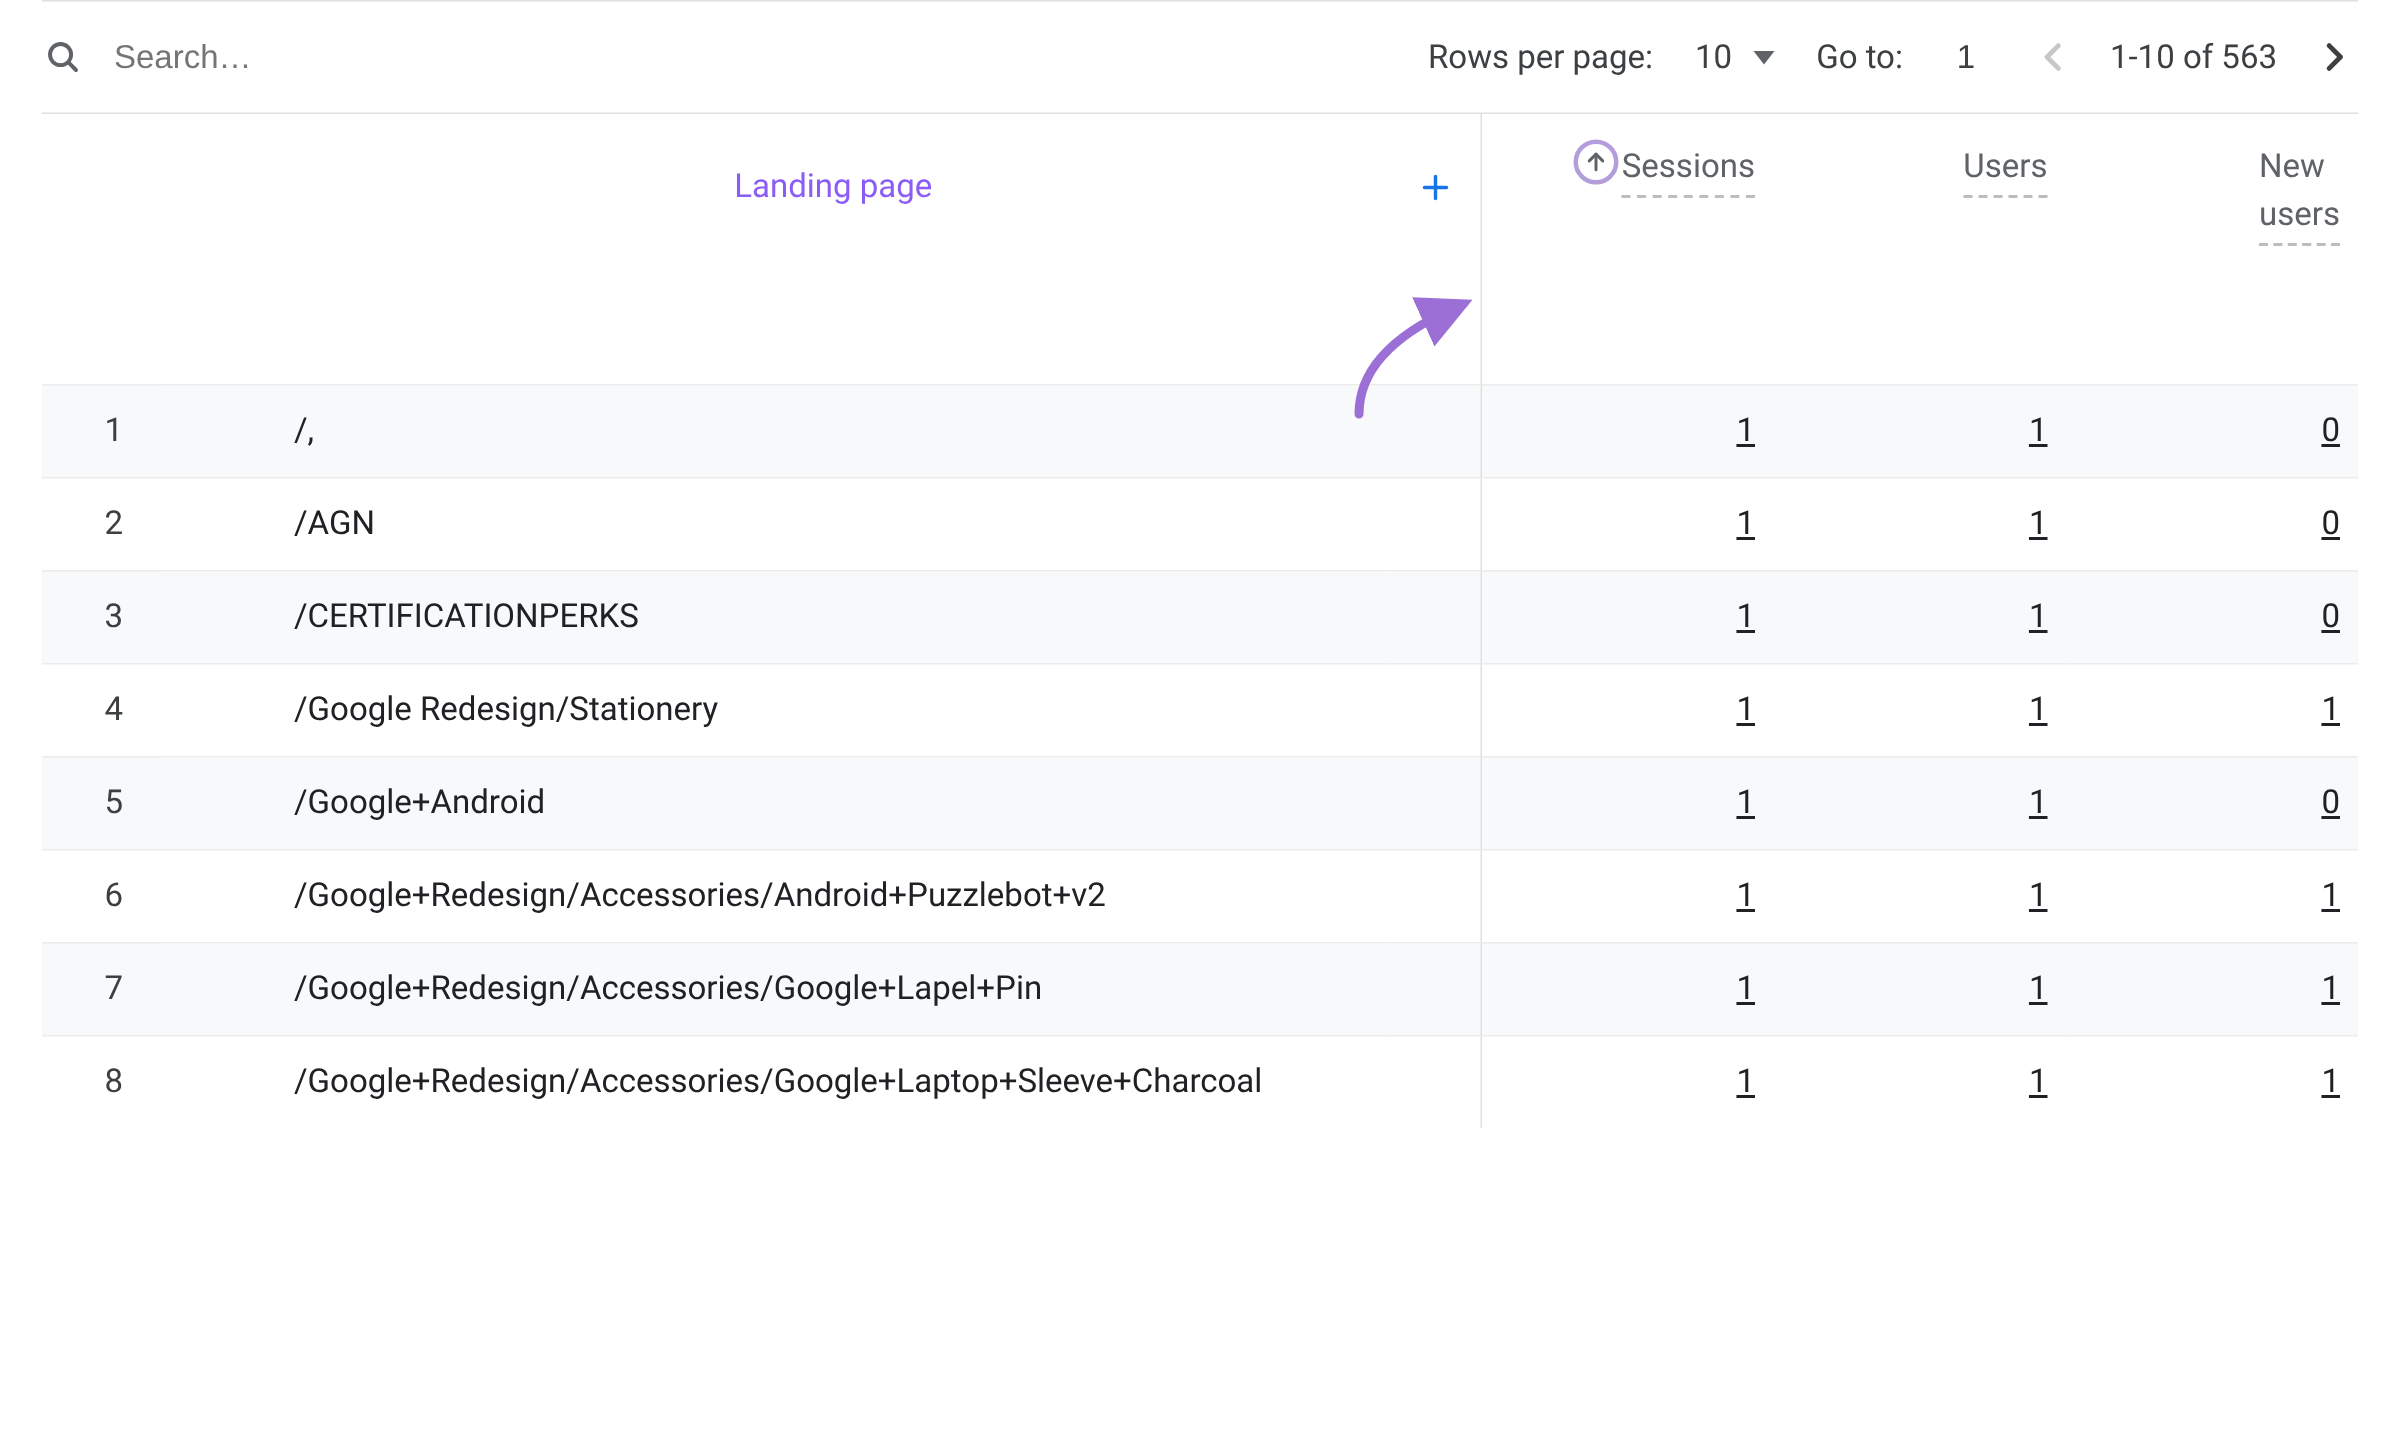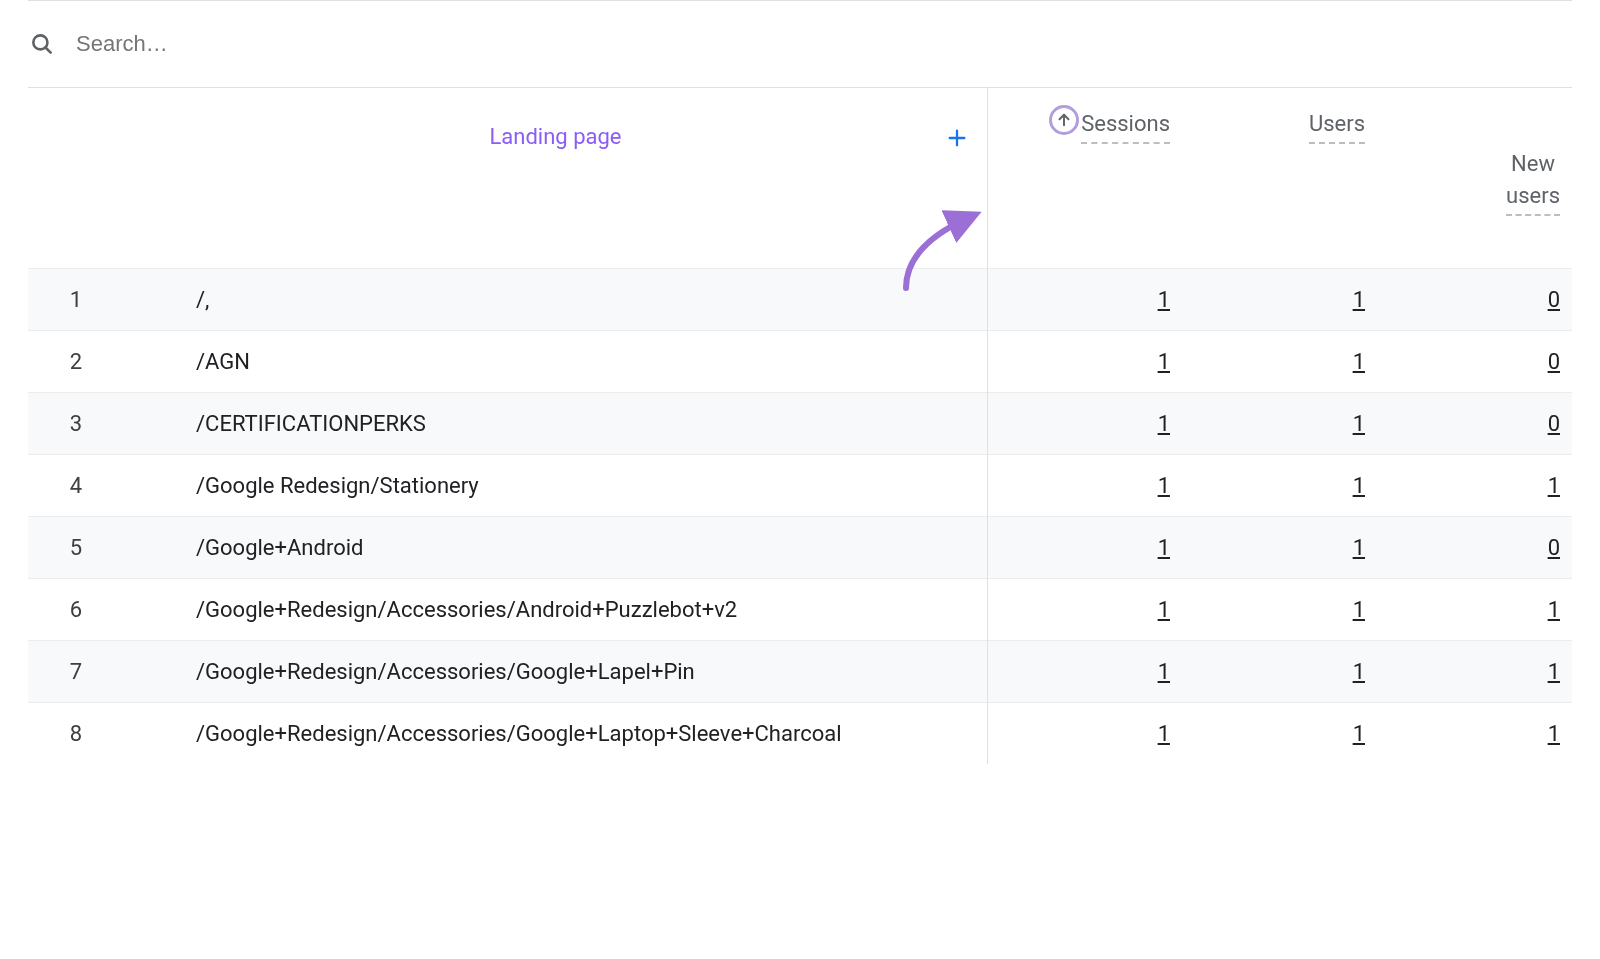--- a/index.html
+++ b/index.html
@@ -11,21 +11,21 @@
     font-size: 20px;
   }
   .container {
     width: 1600px;
     padding: 0 28px;
   }
   
   .toolbar {
     display: flex;
     align-items: center;
-    height: 88px;
+    height: 76px;
     border-top: 1px solid #e0e0e0;
     border-bottom: 1px solid #e0e0e0;
     gap: 18px;
   }
   .search-icon {
     color: #5f6368;
     width: 28px; height: 28px;
     display:inline-flex; align-items:center; justify-content:center;
   }
   .search-input {
@@ -208,20 +208,40 @@
 <div class="container">
 
   <div class="toolbar">
     <span class="search-icon">
       <svg viewBox="0 0 24 24" width="26" height="26" fill="none" stroke="currentColor" stroke-width="2.4" stroke-linecap="round">
           <circle cx="10.5" cy="10.5" r="6.5"></circle>
           <line x1="20" y1="20" x2="15.2" y2="15.2"></line>
         </svg>
     </span>
     <input class="search-input" type="text" placeholder="Search…" style="">
+    <div class="toolbar-right">
+      <span class="rpp-label">Rows per page:</span>
+      <span class="rpp-select">
+        <span>10</span>
+        <span class="rpp-tri"></span>
+      </span>
+      <span class="goto-label">Go to:</span>
+      <input class="goto-input" type="text" value="1" style="">
+      <button class="nav-btn disabled">
+        <svg viewBox="0 0 24 24" width="26" height="26" fill="none" stroke="currentColor" stroke-width="3" stroke-linecap="round" stroke-linejoin="round">
+            <polyline points="15 5 8 12 15 19"></polyline>
+          </svg>
+      </button>
+      <span class="range-label">1-10 of 563</span>
+      <button class="nav-btn">
+        <svg viewBox="0 0 24 24" width="26" height="26" fill="none" stroke="currentColor" stroke-width="3" stroke-linecap="round" stroke-linejoin="round">
+            <polyline points="9 5 16 12 9 19"></polyline>
+          </svg>
+      </button>
+    </div>
   </div>
 
   <div class="table-wrap">
     <table class="data">
       <colgroup>
         <col class="col-idx">
           <col class="col-dim">
           <col class="col-add">
         <col class="col-sessions">
           <col class="col-users">
@@ -247,21 +267,21 @@
                     <polyline points="6 11 12 5 18 11"></polyline>
                   </svg>
               </span>
               <span class="metric-head">Sessions</span>
             </span>
           </th>
           <th class="col-users">
             <span class="metric-head">Users</span>
           </th>
           <th class="col-new">
-            <span class="metric-head" style="white-space:pre-line; text-align:center; display:inline-block;margin-top:40px;">New
+            <span class="metric-head" style="white-space:pre-line; text-align:left; display:inline-block;">New
 users</span>
           </th>
         </tr>
       </thead>
       <tbody id="tbody">
           <tr class="datarow">
             <td class="col-idx">1</td>
             <td class="col-dim-cell" colspan="2">/,</td>
             <td class="col-sessions">1</td>
             <td class="col-users">1</td>

